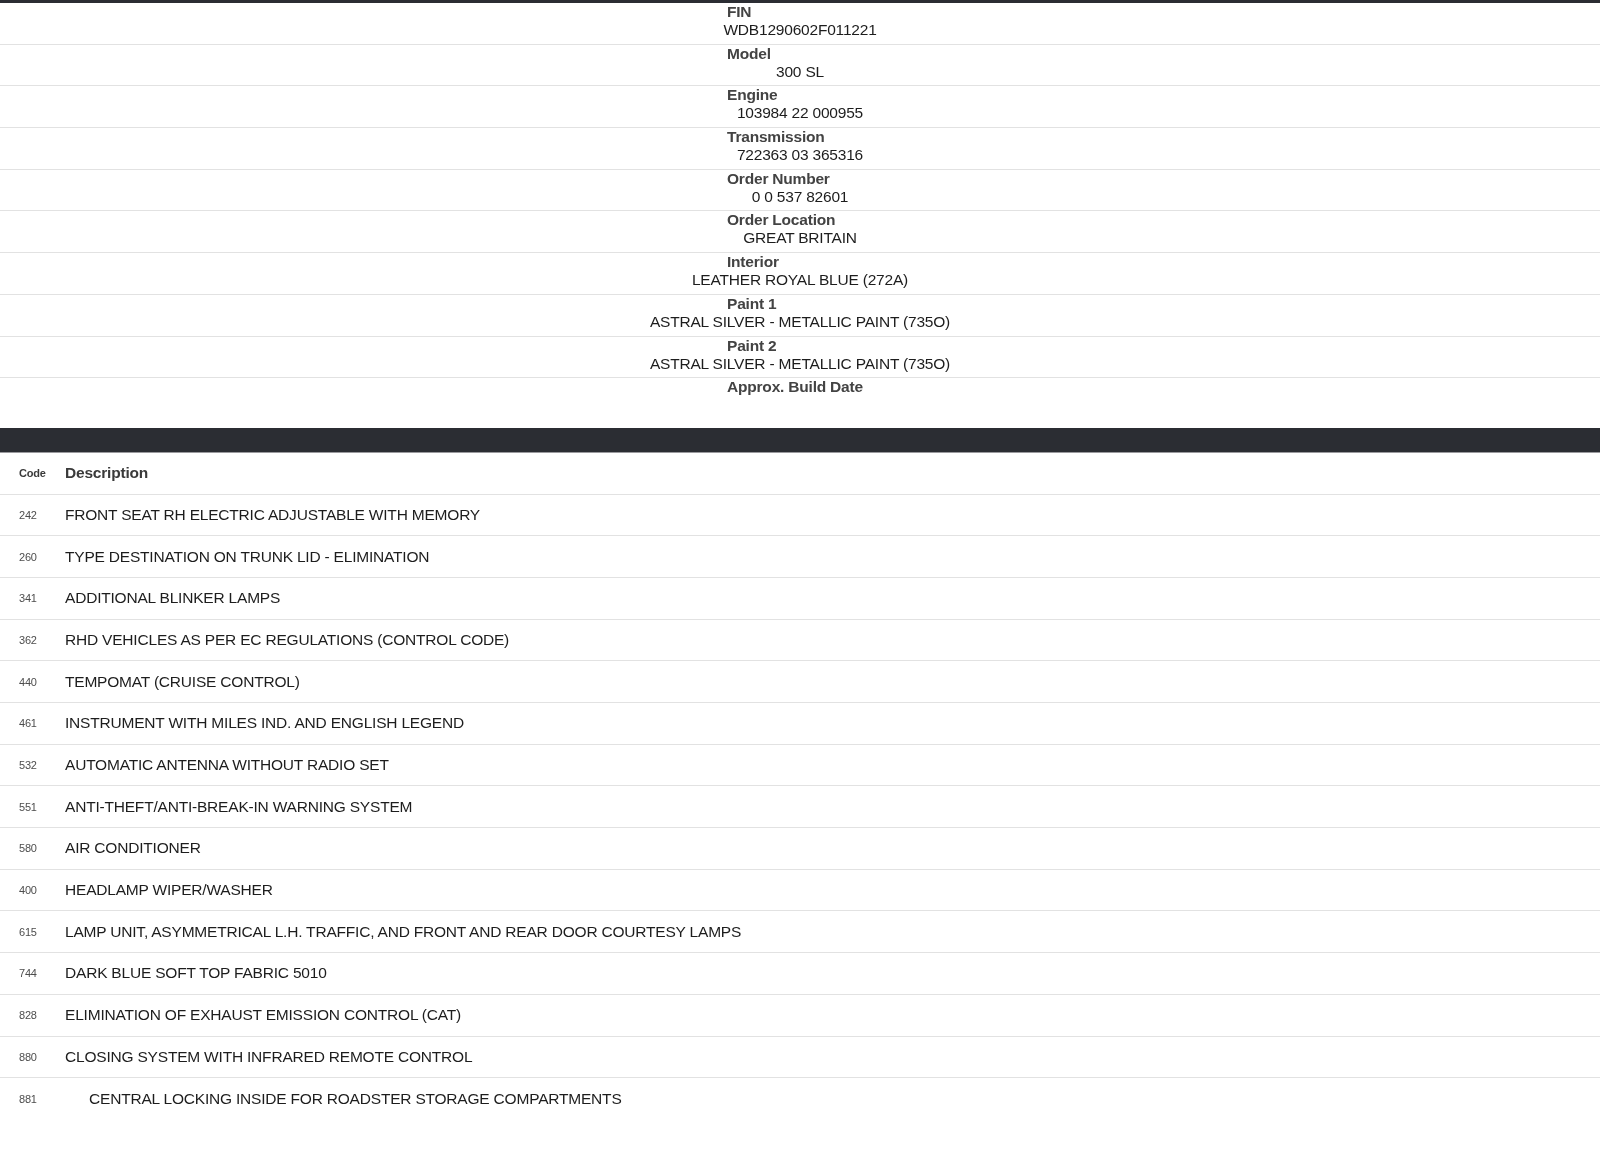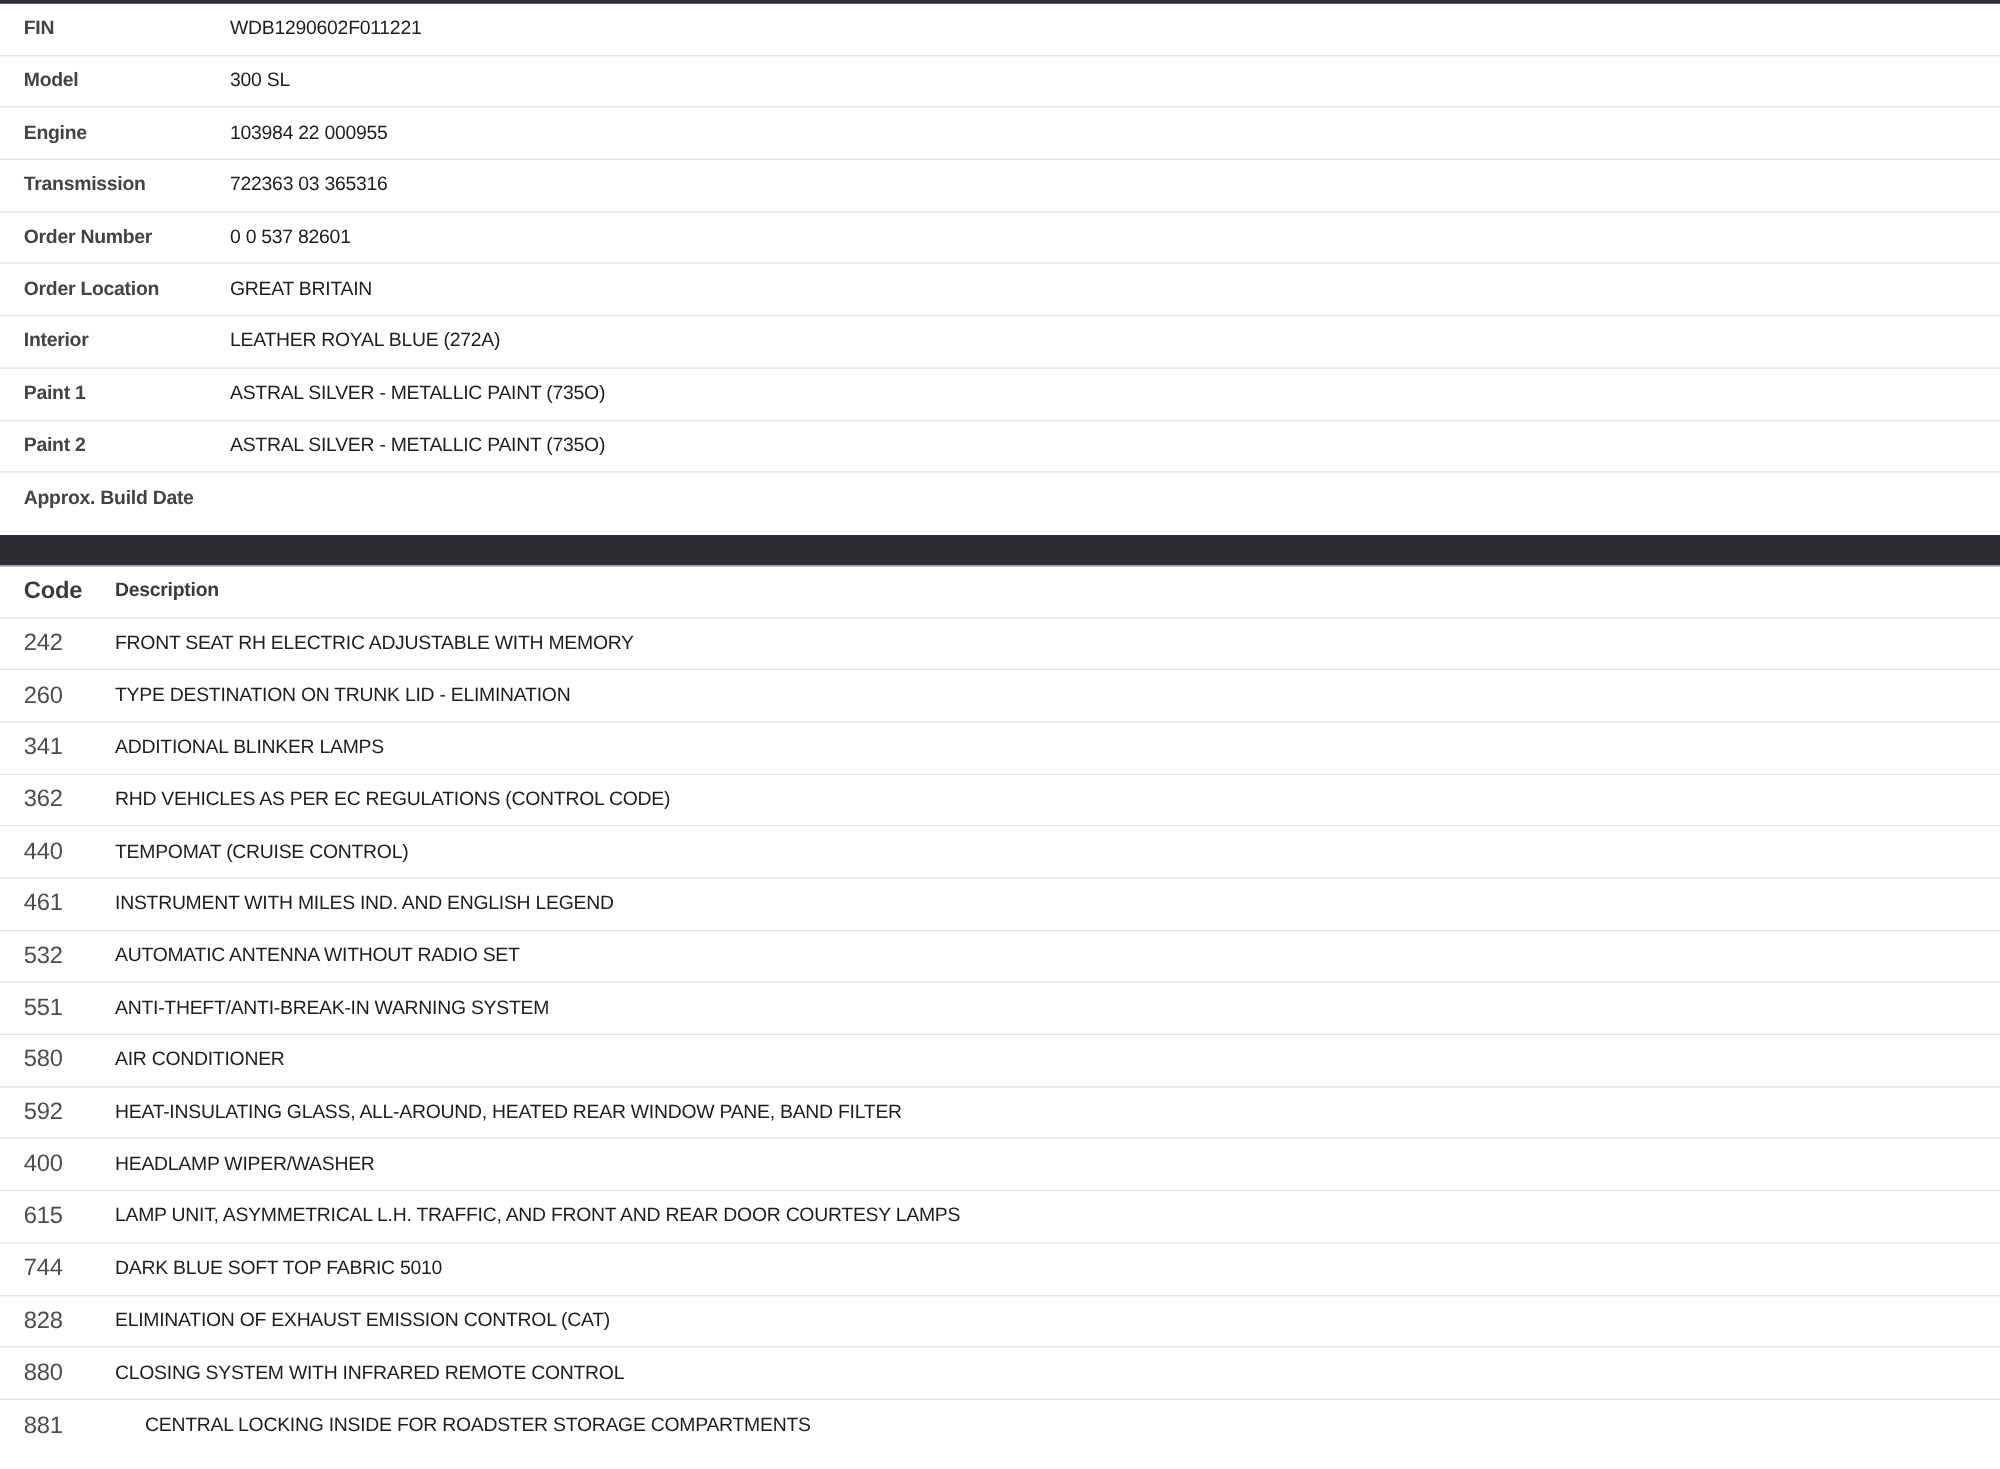--- a/index.html
+++ b/index.html
@@ -15,20 +15,21 @@
   
   .spec-table {
     width: 100%;
     border-top: 3px solid #2b2d33;
   }
   .spec-row {
     display: flex;
     align-items: center;
     height: 41.7px;
     border-bottom: 1px solid #e2e2e2;
+    flex-direction: column;
   }
   .spec-row:last-child { border-bottom: none; }
   .spec-label {
     flex: none;
     width: 184px;
     padding-left: 19px;
     font-size: 15.5px;
     font-weight: 600;
     letter-spacing: -0.2px;
     color: #434343;
@@ -61,23 +62,23 @@
     border-bottom: 1px solid #e2e2e2;
   }
   .code-row:last-child { border-bottom: none; gap: 24px; }
   .codes-header-row .code-cell,
   .codes-header-row .desc-cell {
     font-weight: 700;
     color: #3a3a3a;
   }
   .code-cell {
     flex: none;
-    width: 92px;
+    width: 65px;
     padding-left: 19px;
-    font-size: 19px;
+    font-size: 11px;
     letter-spacing: -0.2px;
     color: #4d4d4d;
     white-space: nowrap;
   }
   .desc-cell {
     flex: 1;
     font-size: 15.5px;
     letter-spacing: -0.2px;
     color: #1d1d1d;
     white-space: nowrap;
@@ -185,24 +186,20 @@
   <div class="code-row">
     <div class="code-cell">551</div>
     <div class="desc-cell">ANTI-THEFT/ANTI-BREAK-IN WARNING SYSTEM</div>
   </div>
 
   <div class="code-row">
     <div class="code-cell">580</div>
     <div class="desc-cell">AIR CONDITIONER</div>
   </div>
 
-  <div class="code-row">
-    <div class="code-cell">592</div>
-    <div class="desc-cell">HEAT-INSULATING GLASS, ALL-AROUND, HEATED REAR WINDOW PANE, BAND FILTER</div>
-  </div>
 
   <div class="code-row">
     <div class="code-cell">400</div>
     <div class="desc-cell">HEADLAMP WIPER/WASHER</div>
   </div>
 
   <div class="code-row">
     <div class="code-cell">615</div>
     <div class="desc-cell">LAMP UNIT, ASYMMETRICAL L.H. TRAFFIC, AND FRONT AND REAR DOOR COURTESY LAMPS</div>
   </div>

